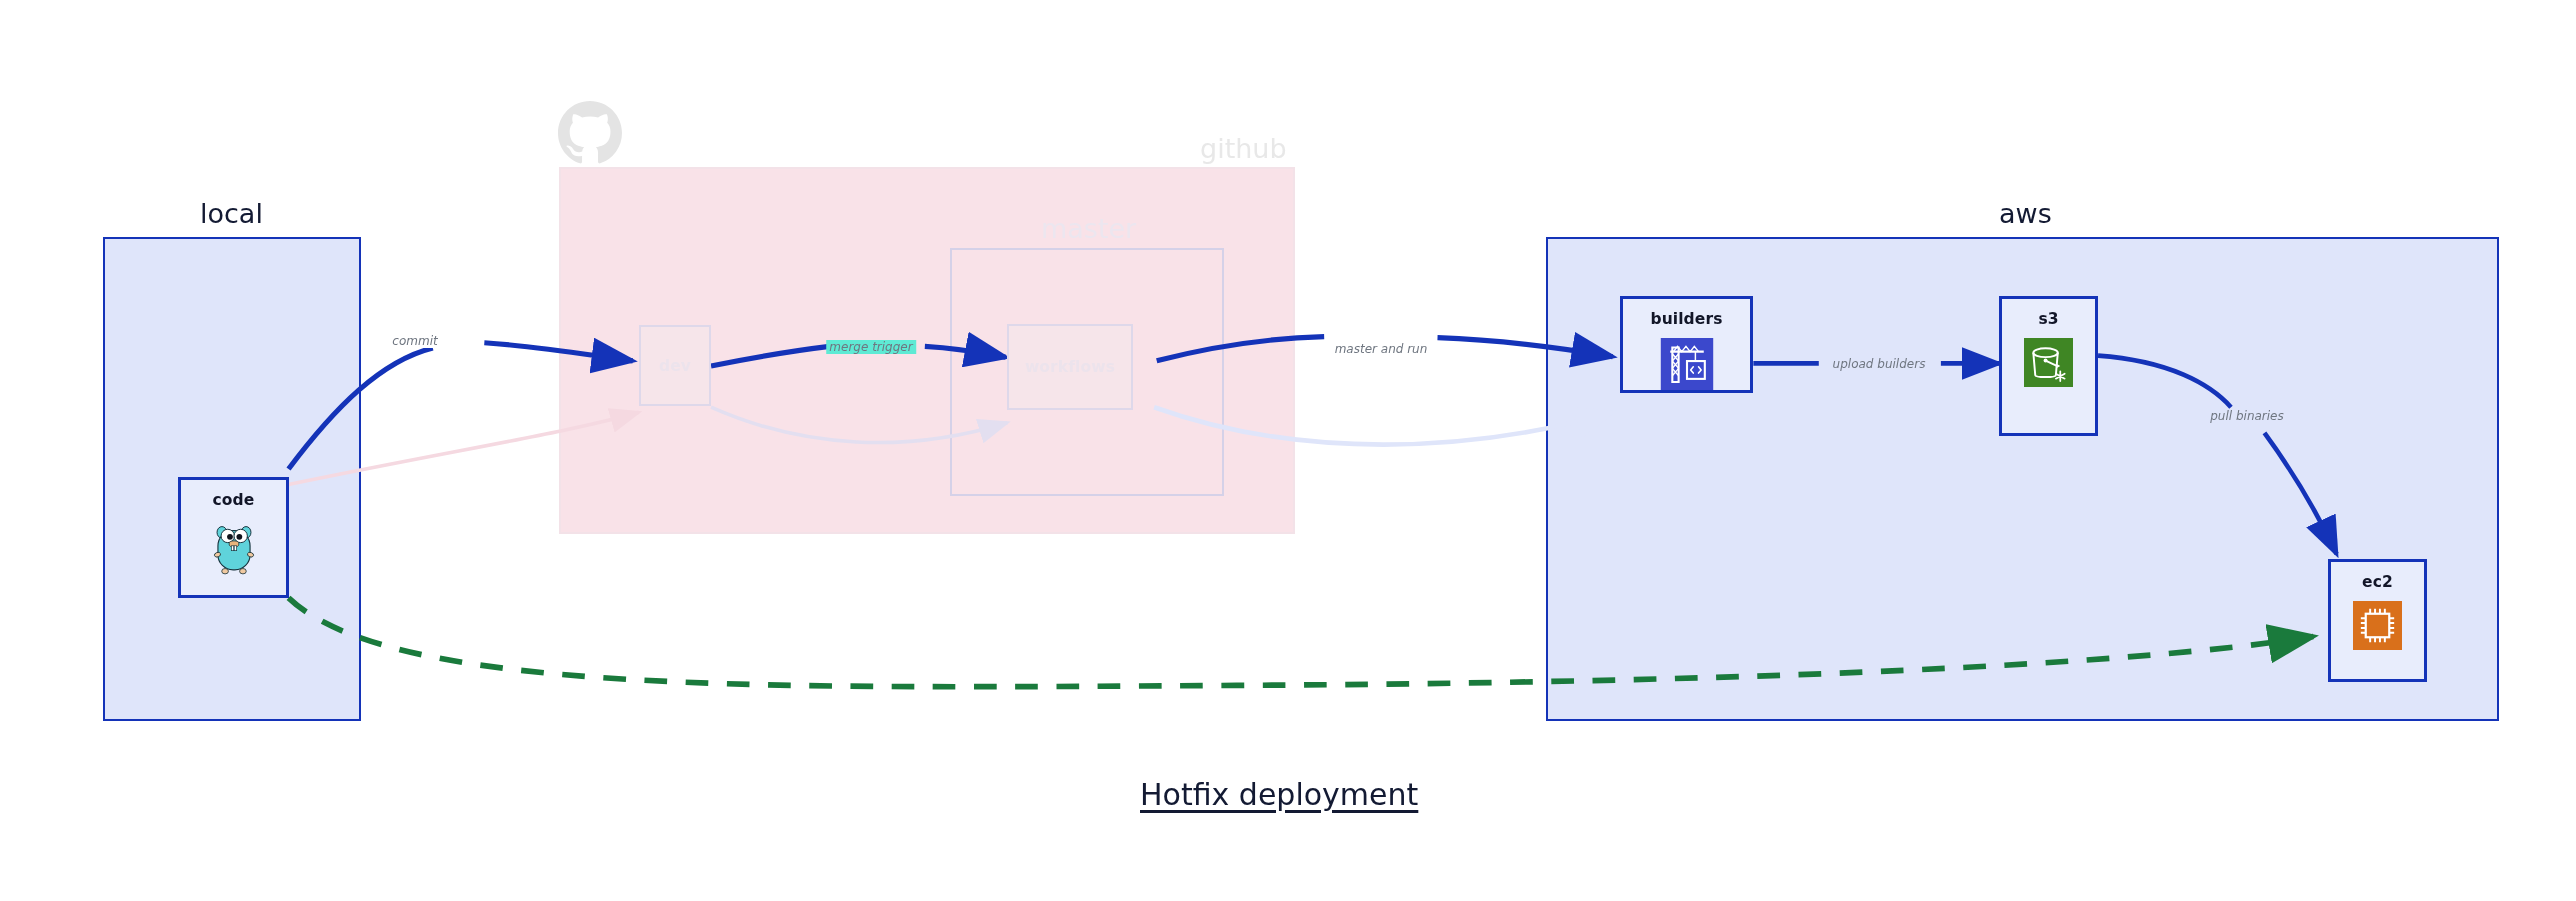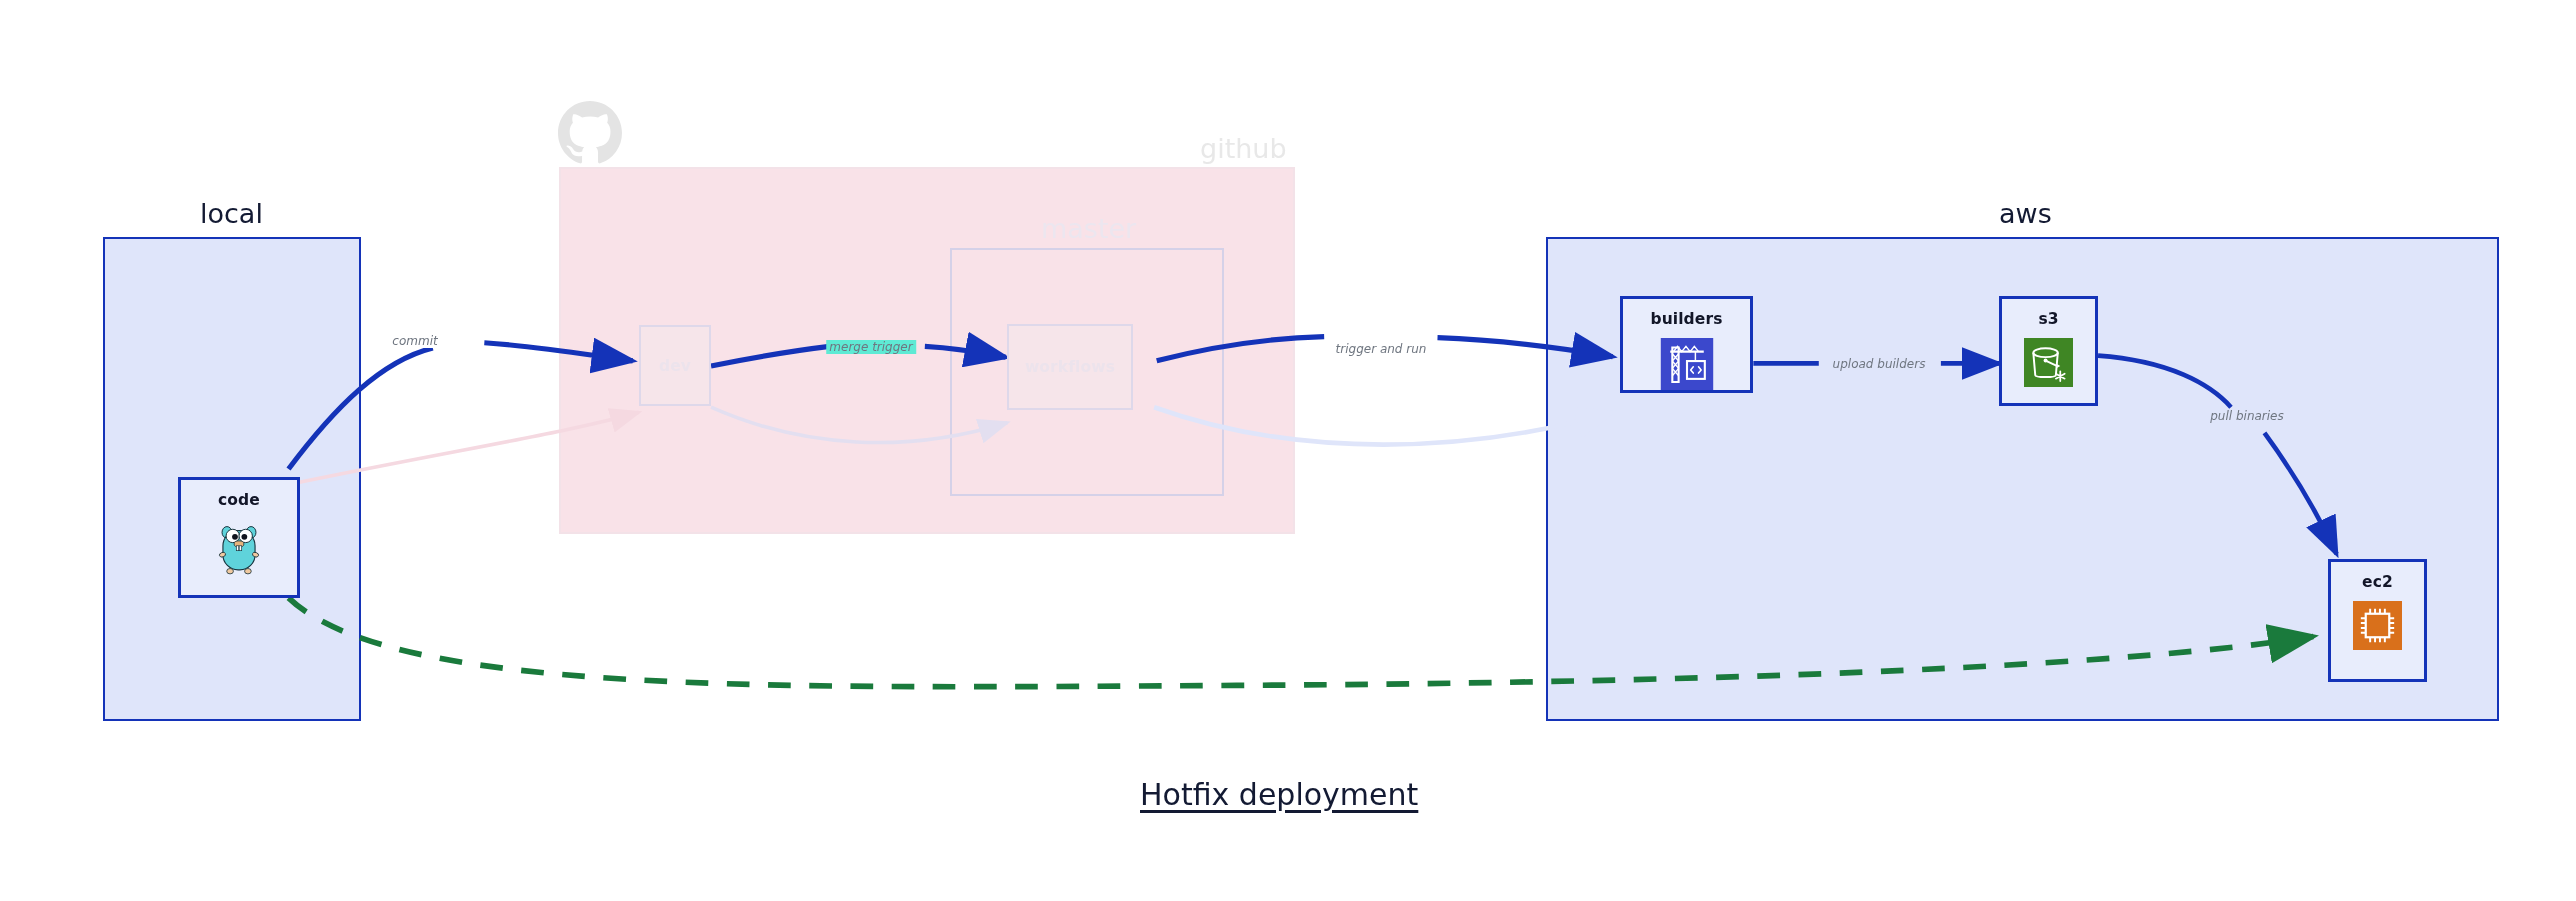--- a/index.html
+++ b/index.html
@@ -185,21 +185,21 @@
 
     <path d="M3403,705 L3530,705" fill="none" stroke="#1433b8" stroke-width="9"></path>
     <path d="M3767,705 L3880,705" fill="none" stroke="#1433b8" stroke-width="9" marker-end="url(#arrow-blue)"></path>
 
     <path d="M4072,690 C4210,700 4290,745 4330,790" fill="none" stroke="#1433b8" stroke-width="9"></path>
     <path d="M4395,840 C4450,915 4500,1000 4535,1075" fill="none" stroke="#1433b8" stroke-width="9" marker-end="url(#arrow-blue)"></path>
 
     <path d="M560,1160 C760,1350 1500,1335 2400,1330 C3400,1324 4150,1290 4490,1235" fill="none" stroke="#1a7a3c" stroke-width="11" stroke-dasharray="44 36" marker-end="url(#arrow-green)"></path>
   </svg>
 
-  <div class="node" style="left:178px; top:477px; width:122px; height:121px;">
+  <div class="node" style="left:178px; top:477px; width:111px; height:121px;">
     <div class="node-title">code</div>
     <svg class="node-icon" viewBox="0 0 120 130">
 
       <ellipse cx="33" cy="30" rx="11" ry="13" fill="#5fd3db" stroke="#16323c" stroke-width="2.2"></ellipse>
       <ellipse cx="87" cy="30" rx="11" ry="13" fill="#5fd3db" stroke="#16323c" stroke-width="2.2"></ellipse>
 
       <rect x="24" y="26" width="72" height="88" rx="34" fill="#5fd3db" stroke="#16323c" stroke-width="2.5"></rect>
 
       <circle cx="46" cy="38" r="15" fill="#ffffff" stroke="#16323c" stroke-width="2.2"></circle>
       <circle cx="75" cy="38" r="15" fill="#ffffff" stroke="#16323c" stroke-width="2.2"></circle>
@@ -243,21 +243,21 @@
 
         <rect x="50" y="44" width="34" height="34"></rect>
       </g>
       <g fill="none" stroke="#ffffff" stroke-width="3" stroke-linecap="round" stroke-linejoin="round">
         <path d="M62,55 L57,61 L62,67"></path>
         <path d="M72,55 L77,61 L72,67"></path>
       </g>
     </svg>
   </div>
 
-  <div class="node" style="left:1999px; top:296px; width:99px; height:110px;">
+  <div class="node" style="left:1999px; top:296px; width:99px; height:140px;">
     <div class="node-title">s3</div>
     <svg class="node-icon small" viewBox="0 0 100 100">
       <rect x="0" y="0" width="100" height="100" fill="#3f8624"></rect>
       <g fill="none" stroke="#ffffff" stroke-width="4" stroke-linejoin="round">
         <ellipse cx="44" cy="30" rx="25" ry="9"></ellipse>
         <path d="M19,30 L23,76 C23,81 65,81 65,76 L69,30"></path>
         <path d="M44,46 L67,57"></path>
       </g>
       <circle cx="44" cy="46" r="4" fill="#ffffff"></circle>
       <path d="M67,53 L74,57 L67,61 Z" fill="#ffffff"></path>
@@ -278,21 +278,21 @@
         <path d="M26,35 L16,35 M26,45 L16,45 M26,55 L16,55 M26,65 L16,65"></path>
         <path d="M74,35 L84,35 M74,45 L84,45 M74,55 L84,55 M74,65 L84,65"></path>
       </g>
     </svg>
   </div>
 
   <div class="edge-label" style="left:415px; top:341px;">commit</div>
 
   <div class="edge-label on-pink" style="left:871px; top:347px;">merge trigger</div>
 
-  <div class="edge-label" style="left:1381px; top:349px;">trigger and run</div>
+  <div class="edge-label" style="left:1381px; top:349px;">master and run</div>
 
   <div class="edge-label on-blue" style="left:1879px; top:364px;">upload builders</div>
 
   <div class="edge-label on-blue" style="left:2247px; top:416px;">pull binaries</div>
 
   <div class="diagram-title" style="left:1140px; top:777px;">Hotfix deployment</div>
 
 </div>
 
 

